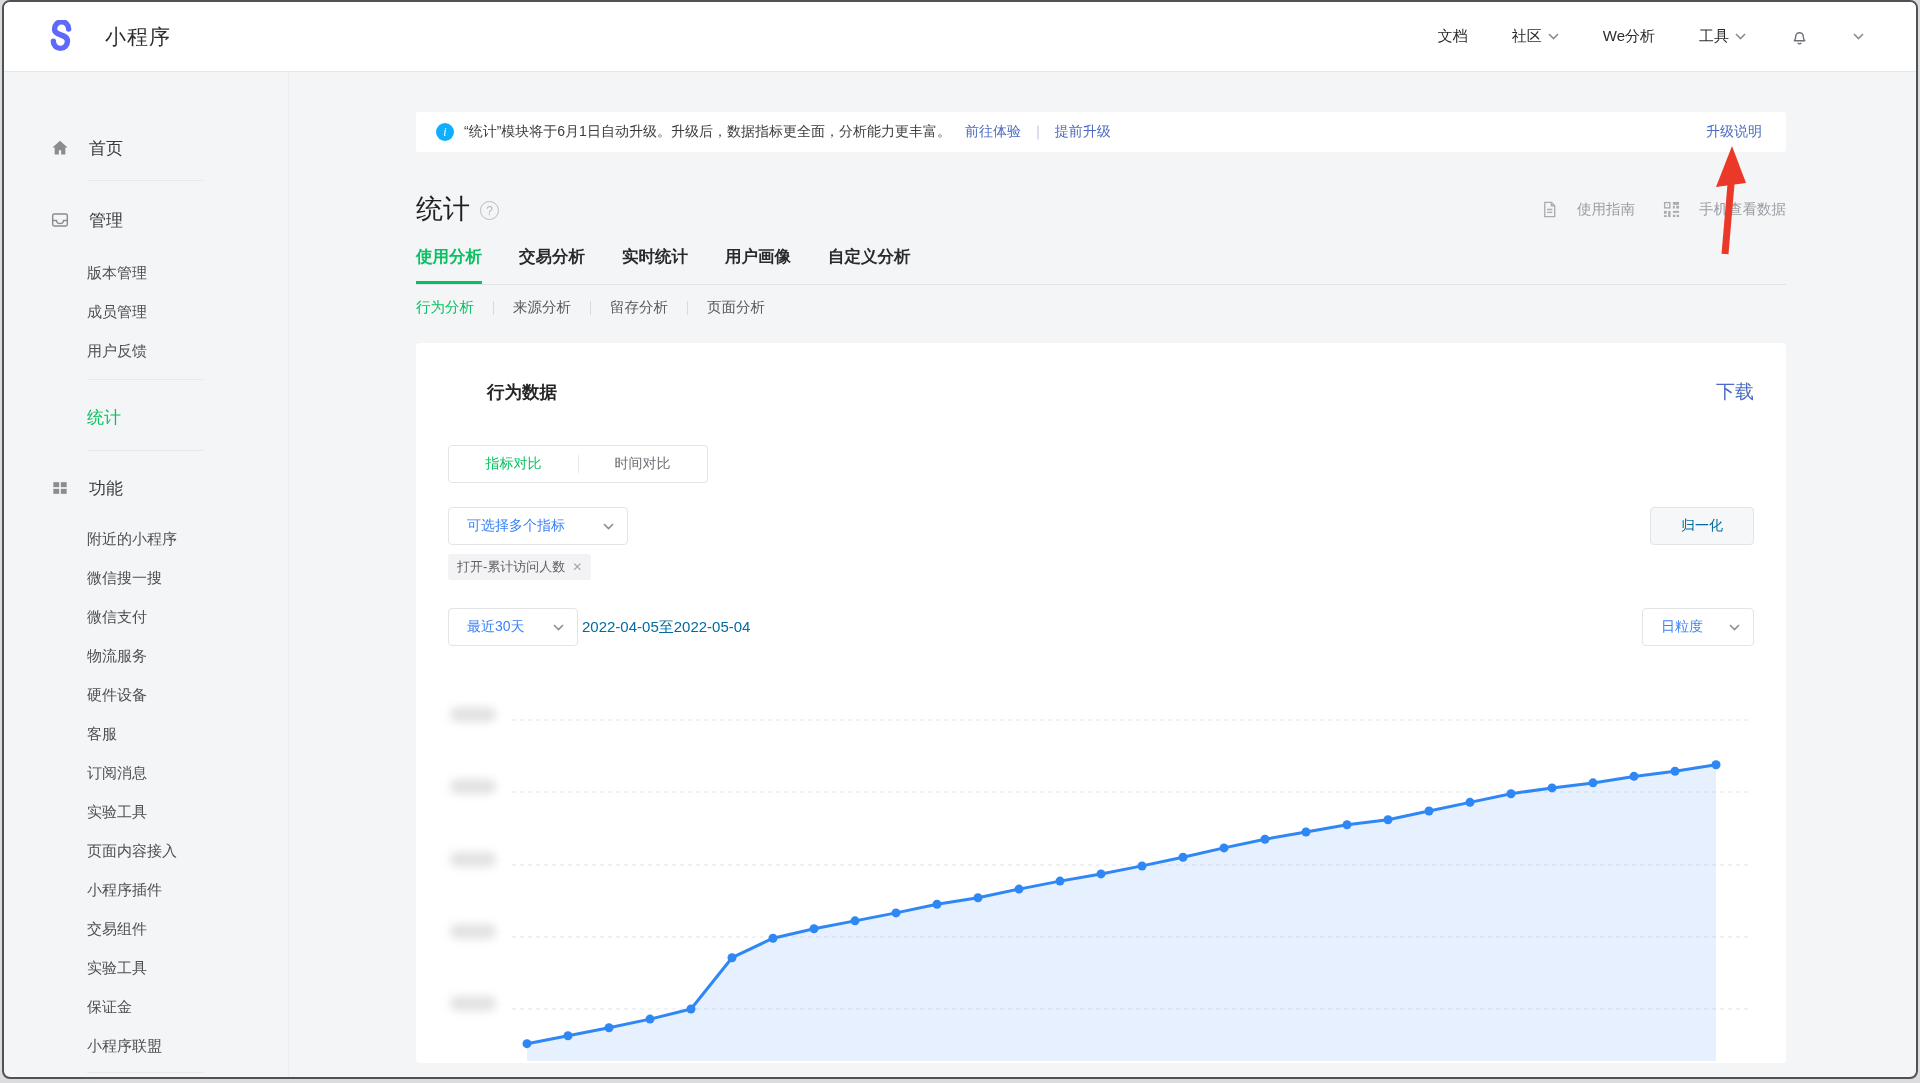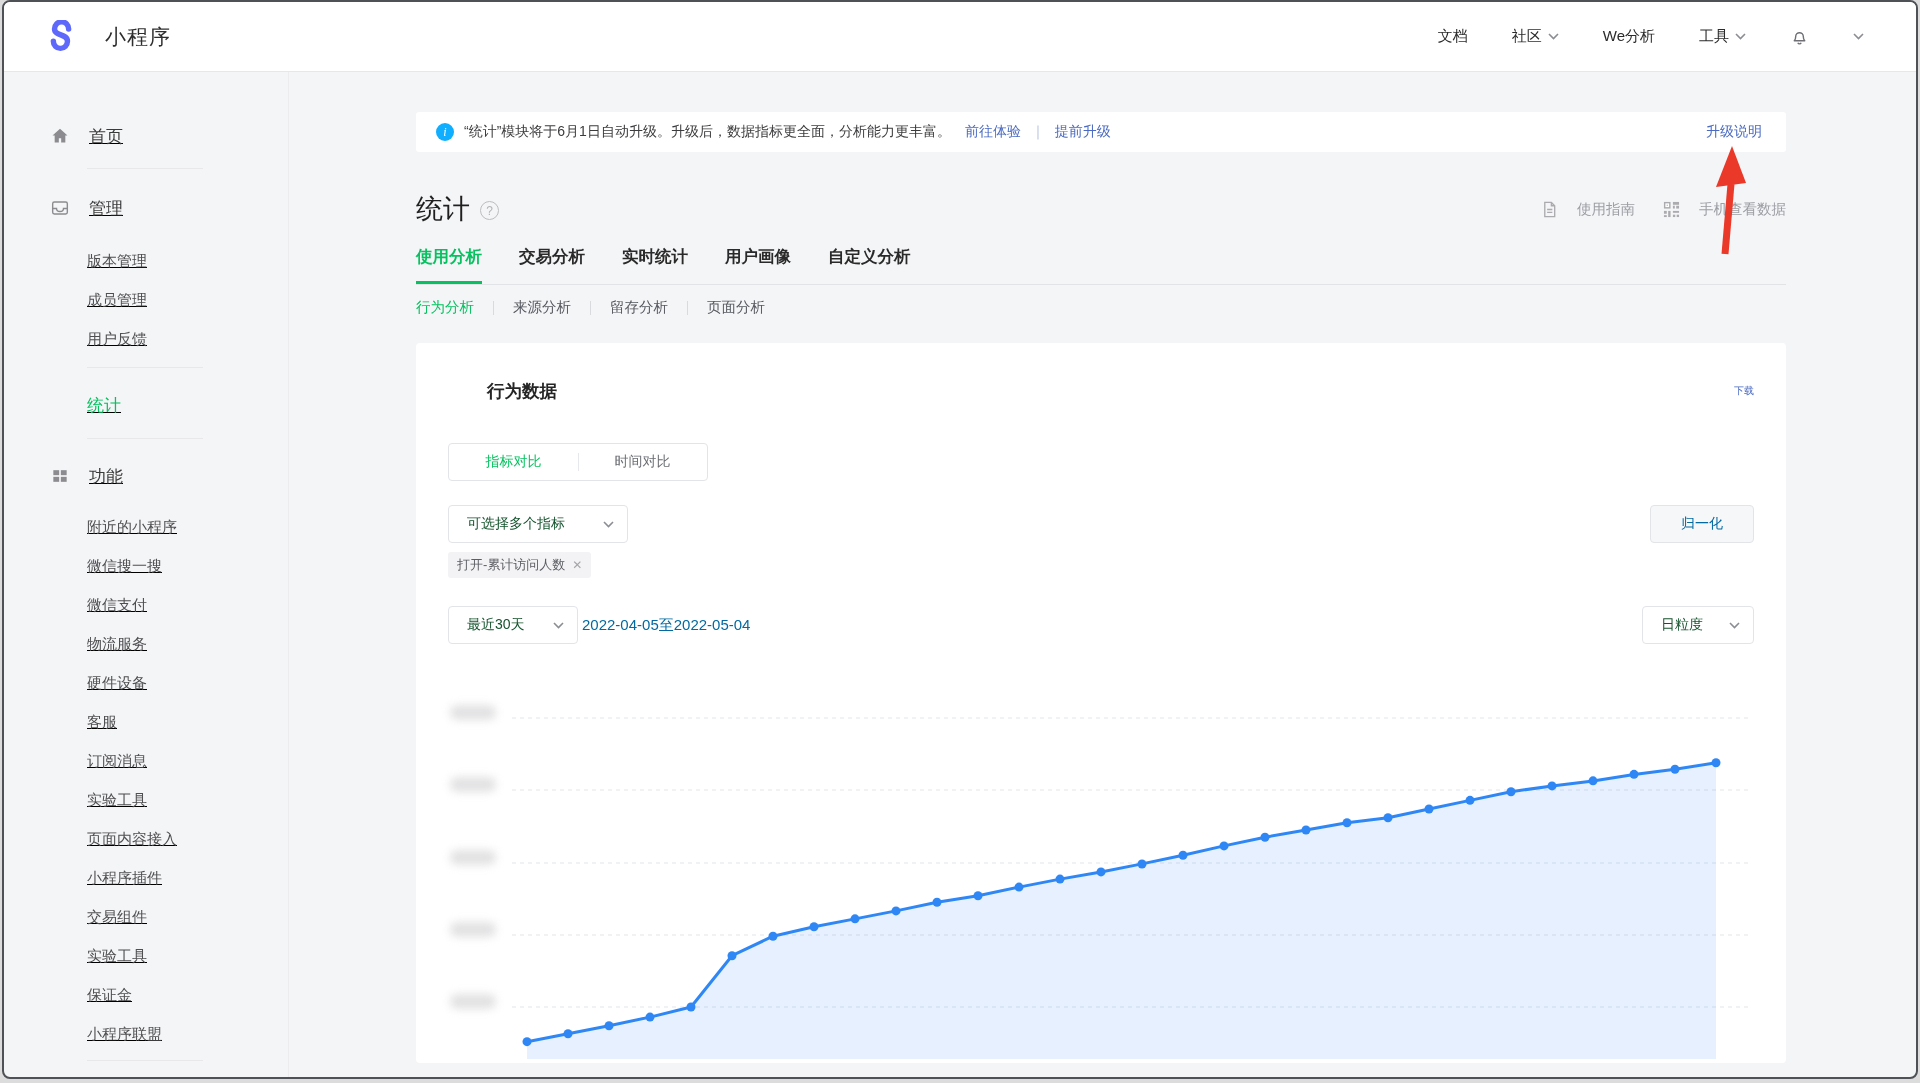--- a/index.html
+++ b/index.html
@@ -13,22 +13,22 @@
             border-bottom:1px solid #e7e7eb; display:flex; align-items:center;
             justify-content:space-between; padding:0 52px 0 40px; z-index:5; }
   .logo-wrap { display:flex; align-items:center; gap:27px; }
   .logo-text { font-size:21px; color:#2e2e2e; letter-spacing:1px; }
   .topnav { display:flex; align-items:center; gap:44px; }
   .topnav .nav-item { display:flex; align-items:center; gap:6px; font-size:15px; color:#2b2b2b; cursor:pointer; }
   .chev { width:11px; height:7px; }
   .chev polyline { fill:none; stroke:#8a8d92; stroke-width:1.6; }
 
   
-  .sidebar { position:absolute; top:58px; left:0; bottom:0; width:285px;
-             border-right:1px solid #ececef; padding-top:56px;text-decoration:underline; }
+  .sidebar { position:absolute; top:70px; left:0; bottom:0; width:285px;
+             border-right:1px solid #ececef; padding-top:56px; }
   .side-sec { height:40px; display:flex; align-items:center; gap:19px; padding-left:46px;
               font-size:17px; color:#3a3a3a; cursor:pointer; }
   .side-sub { height:39px; display:flex; align-items:center; padding-left:83px;
               font-size:15px; color:#4f4f52; cursor:pointer; }
   .side-sub.active { color:#07C160; font-size:17px; }
   .side-div { border-top:1px solid #e8e8ea; width:116px; margin-left:83px; }
   .sicon { width:20px; height:20px; flex:0 0 auto; }
 
   
   .content { position:absolute; left:412px; top:110px; width:1370px; }
@@ -60,34 +60,34 @@
 
   .subtabs { margin-top:13px; display:flex; align-items:center; font-size:14.5px; color:#55585e; }
   .subtab { cursor:pointer; }
   .subtab.active { color:#07C160; }
   .subtab-sep { width:1px; height:14px; background:#d9dade; margin:0 19px; }
 
   
   .card { margin-top:26px; background:#fff; border-radius:4px; padding:36px 32px 0; height:720px; }
   .card-head { display:flex; align-items:center; justify-content:space-between; }
   .card-title { font-size:17.5px; font-weight:600; color:#252525;margin-left:39px; }
-  .dl-link { font-size:10px; }
+  .dl-link { font-size:19px; }
 
   .toggle { margin-top:40px; display:inline-flex; width:260px; height:38px;
             border:1px solid #e3e4e8; border-radius:4px; overflow:hidden; }
   .toggle-opt { flex:1; display:flex; align-items:center; justify-content:center;
                 font-size:14px; color:#6b6e73; cursor:pointer; position:relative; }
   .toggle-opt + .toggle-opt::before { content:""; position:absolute; left:0; top:9px; bottom:9px;
                 width:1px; background:#e7e8eb; }
   .toggle-opt.active { color:#07C160; }
 
   .filters { margin-top:24px; display:flex; justify-content:space-between; align-items:center; }
   .select { height:38px; border:1px solid #e3e4e8; border-radius:4px; background:#fff;
             display:flex; align-items:center; justify-content:space-between;
-            padding:0 13px 0 18px; font-size:14px; color:#14532d; cursor:pointer; }
+            padding:0 13px 0 18px; font-size:14px; color:#3b82f6; cursor:pointer; }
   .sel-metric { width:180px; }
   .btn-normalize { width:104px; height:38px; background:#f6f7f9; border:1px solid #e3e4e8;
                    border-radius:4px; display:flex; align-items:center; justify-content:center;
                    font-size:14px; color:#0369a1; cursor:pointer; }
 
   .tagrow { margin-top:9px; }
   .tag { display:inline-flex; align-items:center; height:26px; background:#f3f3f5; border-radius:3px;
          padding:0 9px; font-size:13px; color:#5c5e63; }
   .tag-x { margin-left:7px; color:#a5a5a9; font-size:12px; cursor:pointer; }
 

